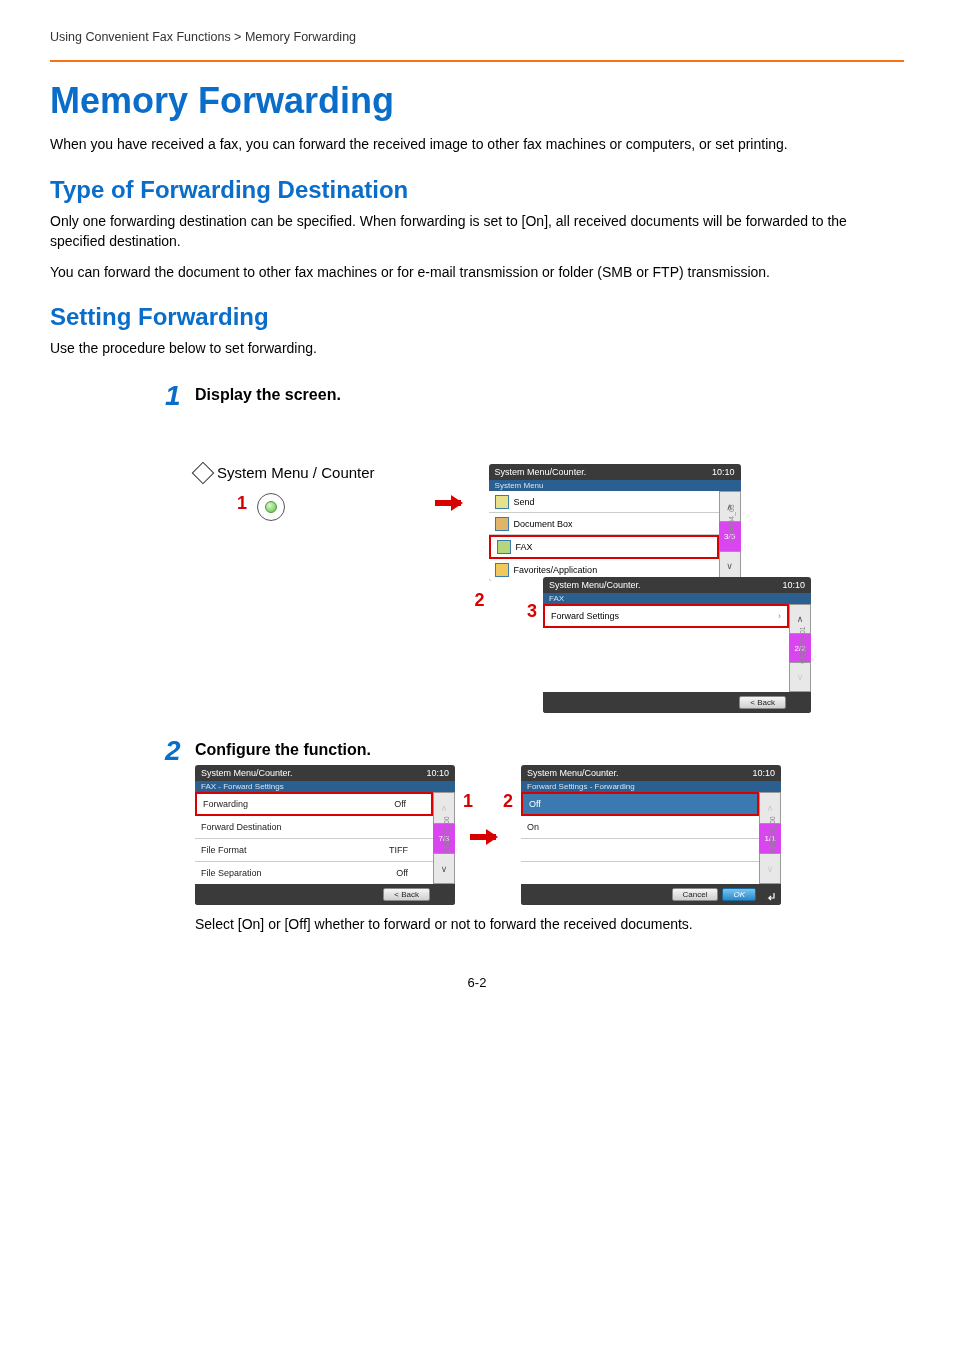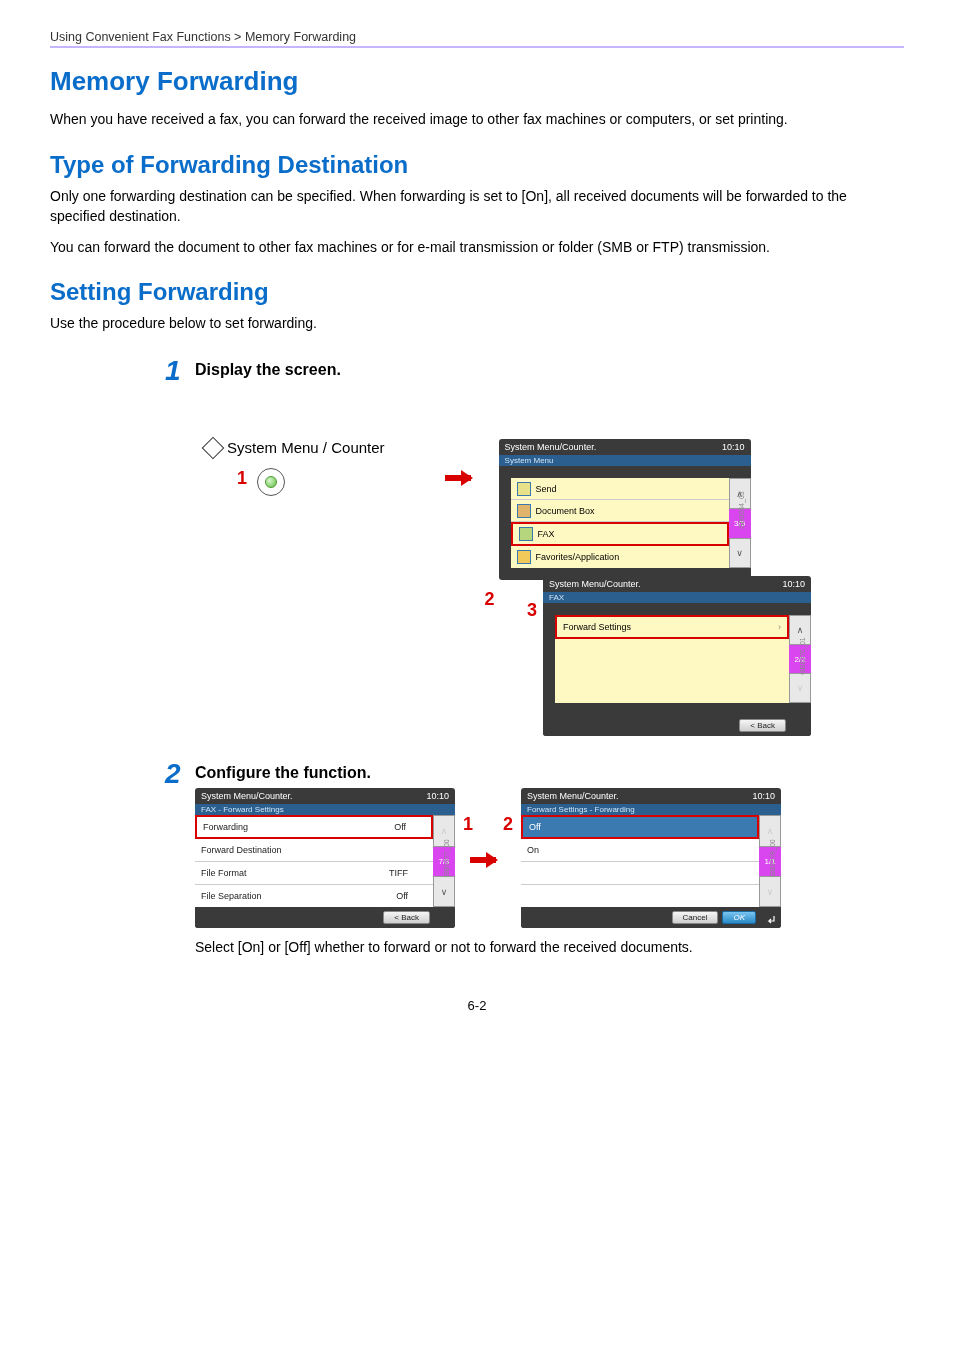--- a/index.html
+++ b/index.html
@@ -10,27 +10,27 @@
     color: #000;
     width: 954px;
   }
   .page {
     padding: 30px 50px 20px 50px;
     box-sizing: border-box;
   }
   .breadcrumb {
     font-size: 12.5px;
     color: #333;
-    padding-bottom: 2px;
-    border-bottom: 2px solid #c4b5fd;
+    padding-bottom: 16px;
+    border-bottom: 2px solid #f97316;
     margin-bottom: 18px;
   }
   h1.title {
     color: #0a6dc9;
-    font-size: 26px;
+    font-size: 36px;
     font-weight: bold;
     margin: 10px 0 14px 0;
   }
   .intro {
     font-size: 14px;
     margin-bottom: 24px;
   }
   h2.sub {
     color: #0a6dc9;
     font-size: 24px;
@@ -66,21 +66,20 @@
     text-align: center;
     margin-bottom: 3px;
     white-space: nowrap;
   }
   .panel-label {
     display:flex;
     align-items:center;
     font-size:15px;
     font-weight:500;
     white-space:nowrap;
-    margin-left:10px;
   }
   .diamond-icon {
     width:14px;height:14px;
     border:1.5px solid #333;
     transform: rotate(45deg);
     margin-right:6px;
   }
   .button-circle {
     width:26px;height:26px;border-radius:50%;
     border:1.5px solid #555;
@@ -118,23 +117,23 @@
     padding:3px 6px;font-size:9px;
     color:#fff;
   }
   .screen .crumb {
     background:#2a5f8f;
     color:#d0e4f5;
     font-size:8px;
     padding:1px 6px;
   }
   .menu-list {
-    background:#fef9c3;
+    background:#ffffff;
     color:#000;
-    margin:12px;
+    margin:0;
     padding:0;
   }
   .menu-item {
     height:22px; line-height:22px;
     border-bottom:1px solid #ccc;
     padding:0 6px;
     font-size:9px;
     display:flex;align-items:center;
     box-sizing:border-box;
   }

